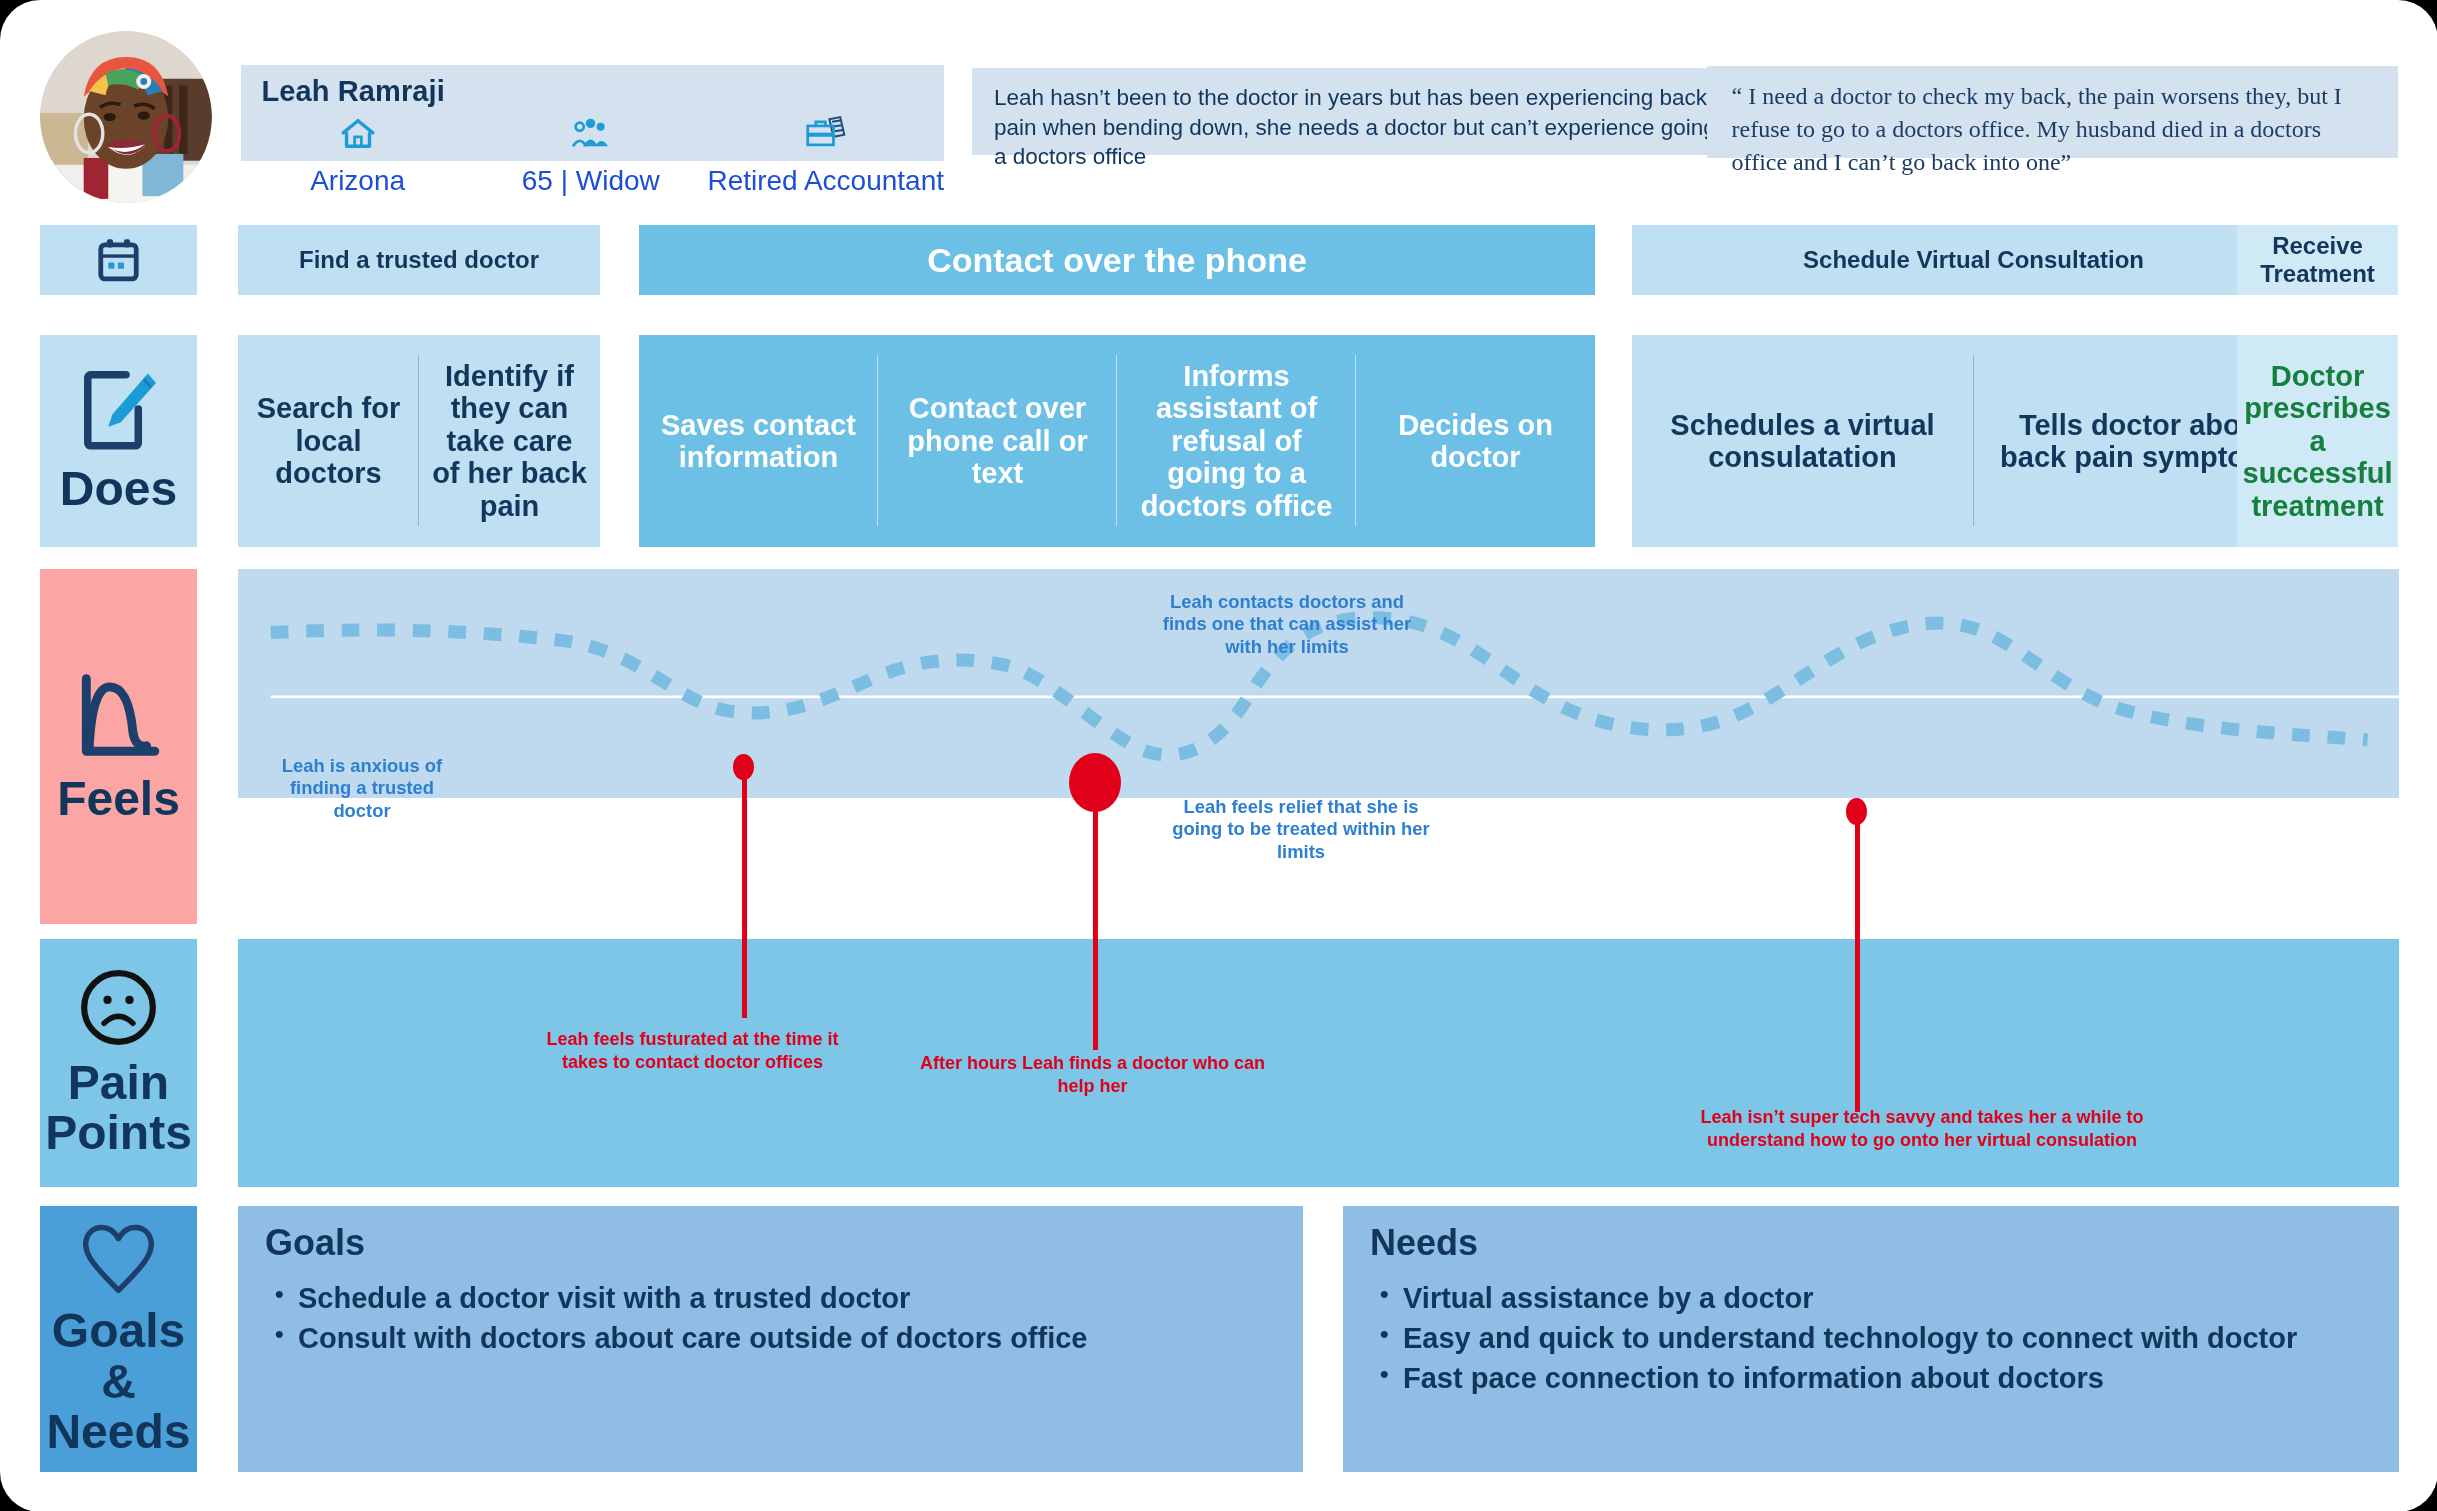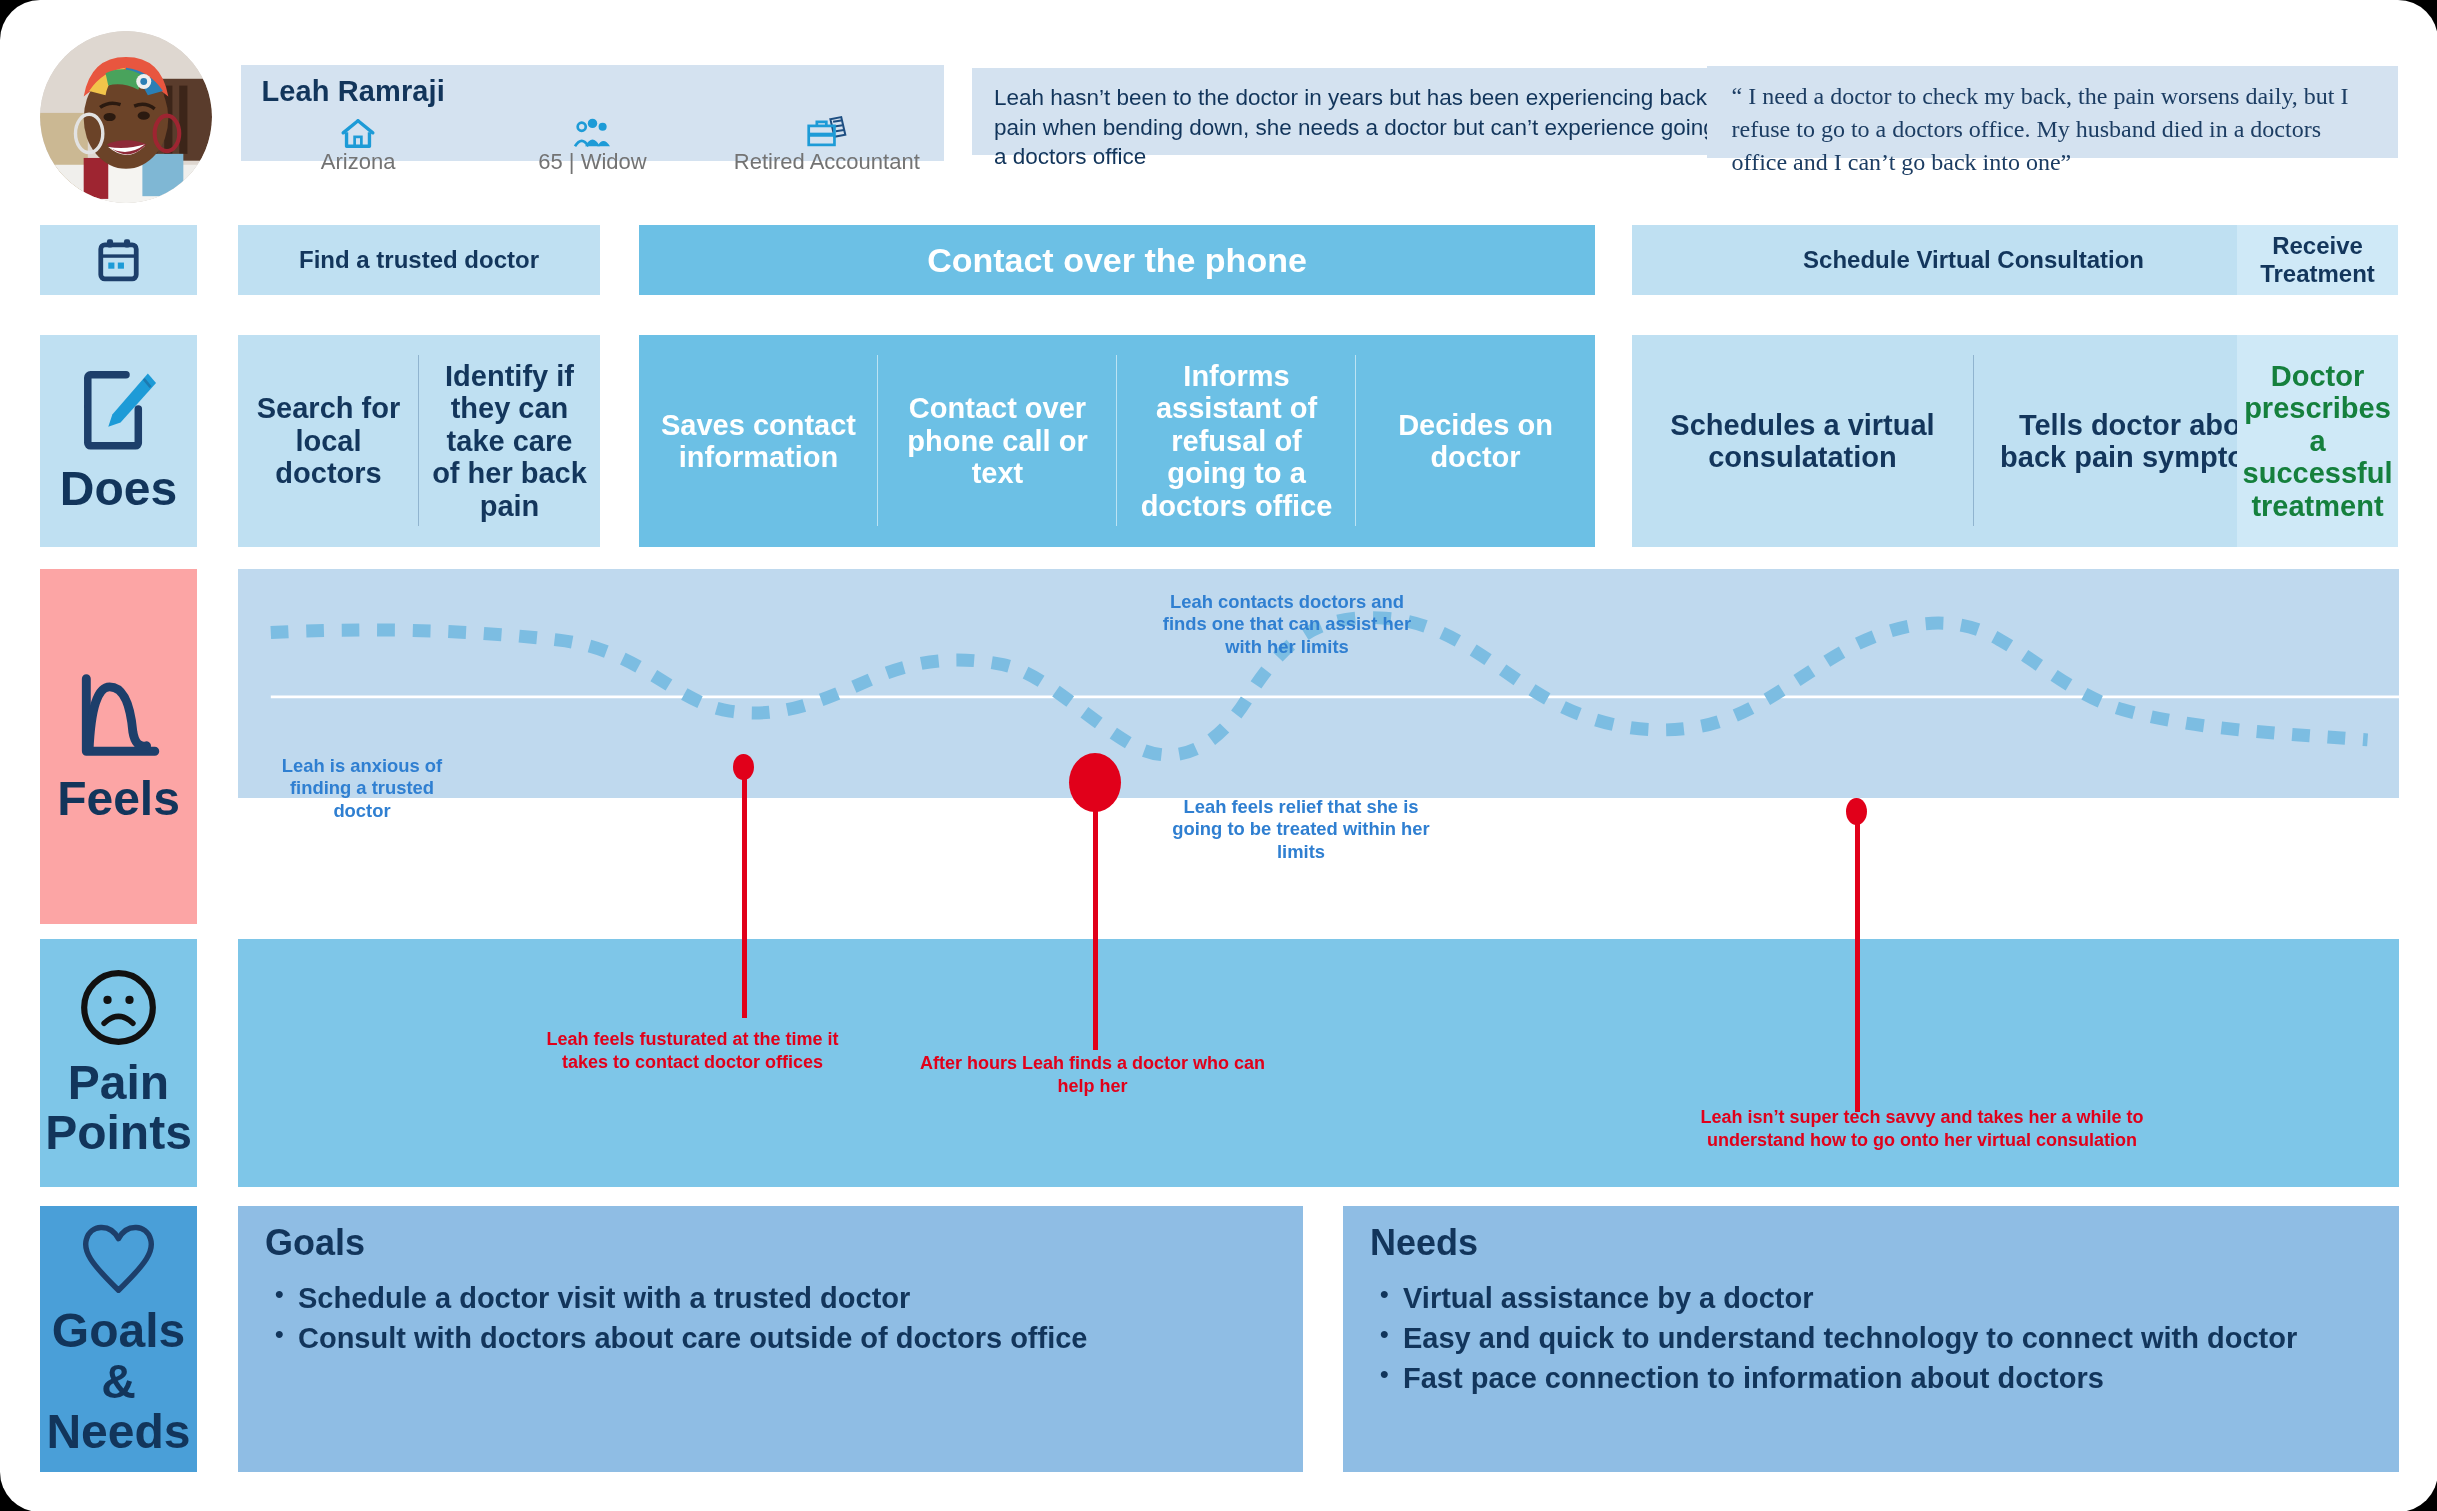--- a/index.html
+++ b/index.html
@@ -31,21 +31,21 @@
     font-size:29px;font-weight:700;color:#12355b;letter-spacing:0.1px;
   }
   .persona-facts{
     position:absolute;left:0;top:51px;width:100%;
     display:flex;
   }
   .fact{flex:1;display:flex;flex-direction:column;align-items:center;}
   .fact .ic{height:33px;display:flex;align-items:flex-end;}
   .fact .ic svg{display:block;}
   .fact .lbl{
-    margin-top:0;font-size:22px;color:#737373;white-space:nowrap;
+    margin-top:16px;font-size:28px;color:#1d4ed8;white-space:nowrap;
   }
 
   .desc-box{
     position:absolute;left:972px;top:68px;width:795px;height:87px;
     background:#d4e2f0;
   }
   .desc-box .txt{
     position:absolute;left:22px;top:15px;right:18px;
     font-size:22.5px;line-height:1.32;color:#12355b;
   }
@@ -224,21 +224,21 @@
       </div>
 
     </div>
   </div>
 
   <div class="desc-box">
     <div class="txt">Leah hasn’t been to the doctor in years but has been experiencing back pain when bending down, she needs a doctor but can’t experience going to a doctors office</div>
   </div>
 
   <div class="quote-box">
-    <div class="txt">“  I need a doctor to check my back, the pain worsens daily, but I refuse to go to a doctors office. My husband died in a doctors office and I can’t go back into one”</div>
+    <div class="txt">“  I need a doctor to check my back, the pain worsens they, but I refuse to go to a doctors office. My husband died in a doctors office and I can’t go back into one”</div>
   </div>
 
   <div class="rowlabel" style="left:40px;top:225px;width:157px;height:70px;background:#bfe0f2;">
     <span class="glyph">
       <svg width="41" height="45" viewBox="0 0 60 66">
         <rect x="4" y="10" width="52" height="50" rx="6" fill="none" stroke="#1d3f6b" stroke-width="7"></rect>
         <rect x="4" y="24" width="52" height="5" fill="#1d3f6b"></rect>
         <rect x="13" y="2" width="9" height="12" rx="3" fill="#1d3f6b"></rect>
         <rect x="38" y="2" width="9" height="12" rx="3" fill="#1d3f6b"></rect>
         <rect x="15" y="36" width="9" height="9" fill="#1d9bd7"></rect>

